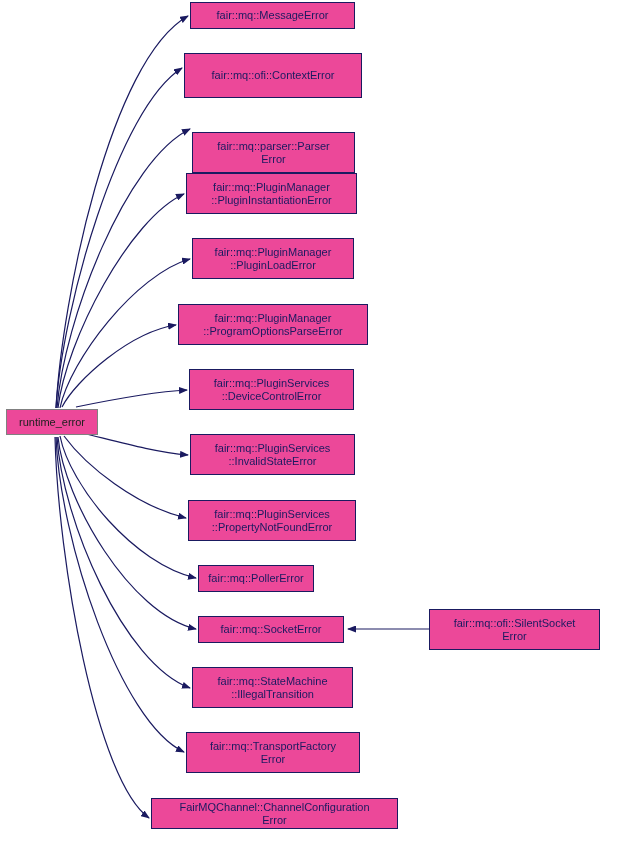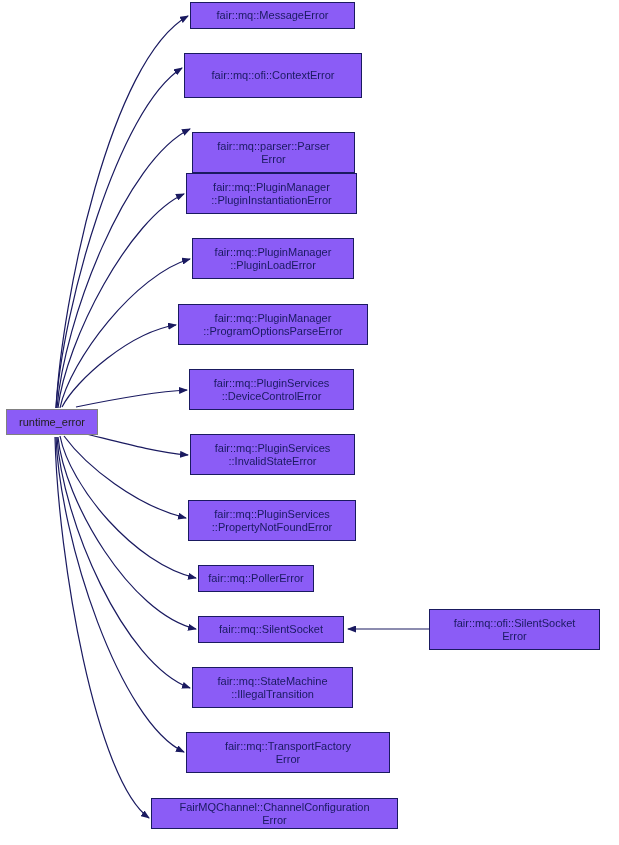--- a/index.html
+++ b/index.html
@@ -20,21 +20,21 @@
     left: 0;
     top: 0;
     width: 619px;
     height: 845px;
     pointer-events: none;
   }
   .node {
     position: absolute;
     box-sizing: border-box;
     border: 1px solid #1a1a60;
-    background: #8b5cf6;
+    background: #ec4899;
     color: #1a1a60;
     font-size: 11px;
     line-height: 13px;
     display: flex;
     align-items: center;
     justify-content: center;
     text-align: center;
     white-space: pre-line;
     padding: 1px 3px;
   }
@@ -85,23 +85,23 @@
 ::PluginLoadError</span></div>
   <div class="node" style="left:178px;top:304px;width:190px;height:41px;"><span>fair::mq::PluginManager
 ::ProgramOptionsParseError</span></div>
   <div class="node" style="left:189px;top:369px;width:165px;height:41px;"><span>fair::mq::PluginServices
 ::DeviceControlError</span></div>
   <div class="node" style="left:190px;top:434px;width:165px;height:41px;"><span>fair::mq::PluginServices
 ::InvalidStateError</span></div>
   <div class="node" style="left:188px;top:500px;width:168px;height:41px;"><span>fair::mq::PluginServices
 ::PropertyNotFoundError</span></div>
   <div class="node" style="left:198px;top:565px;width:116px;height:27px;"><span>fair::mq::PollerError</span></div>
-  <div class="node" style="left:198px;top:616px;width:146px;height:27px;"><span>fair::mq::SilentSocket</span></div>
+  <div class="node" style="left:198px;top:616px;width:146px;height:27px;"><span>fair::mq::SocketError</span></div>
   <div class="node" style="left:192px;top:667px;width:161px;height:41px;"><span>fair::mq::StateMachine
 ::IllegalTransition</span></div>
-  <div class="node" style="left:186px;top:732px;width:204px;height:41px;"><span>fair::mq::TransportFactory
+  <div class="node" style="left:186px;top:732px;width:174px;height:41px;"><span>fair::mq::TransportFactory
 Error</span></div>
   <div class="node" style="left:151px;top:798px;width:247px;height:31px;"><span>FairMQChannel::ChannelConfiguration
 Error</span></div>
   <div class="node" style="left:429px;top:609px;width:171px;height:41px;"><span>fair::mq::ofi::SilentSocket
 Error</span></div>
 
 </div>
 
 </body></html>

